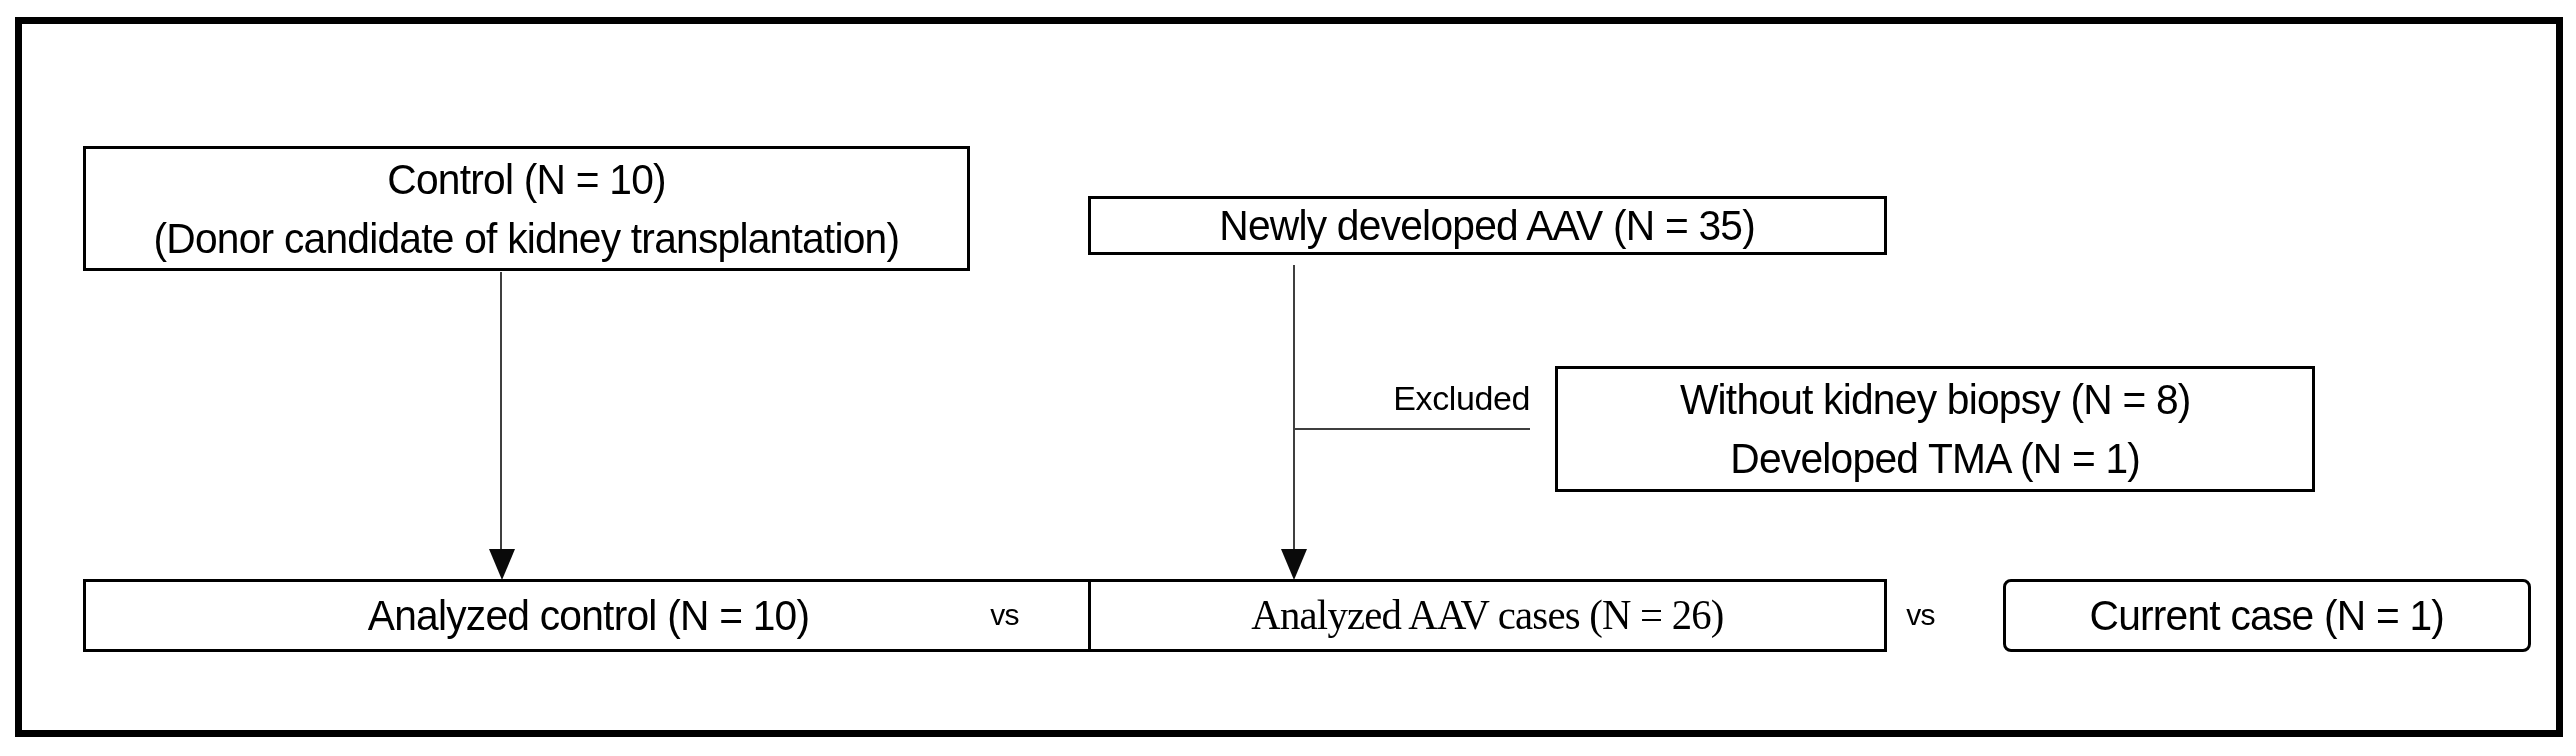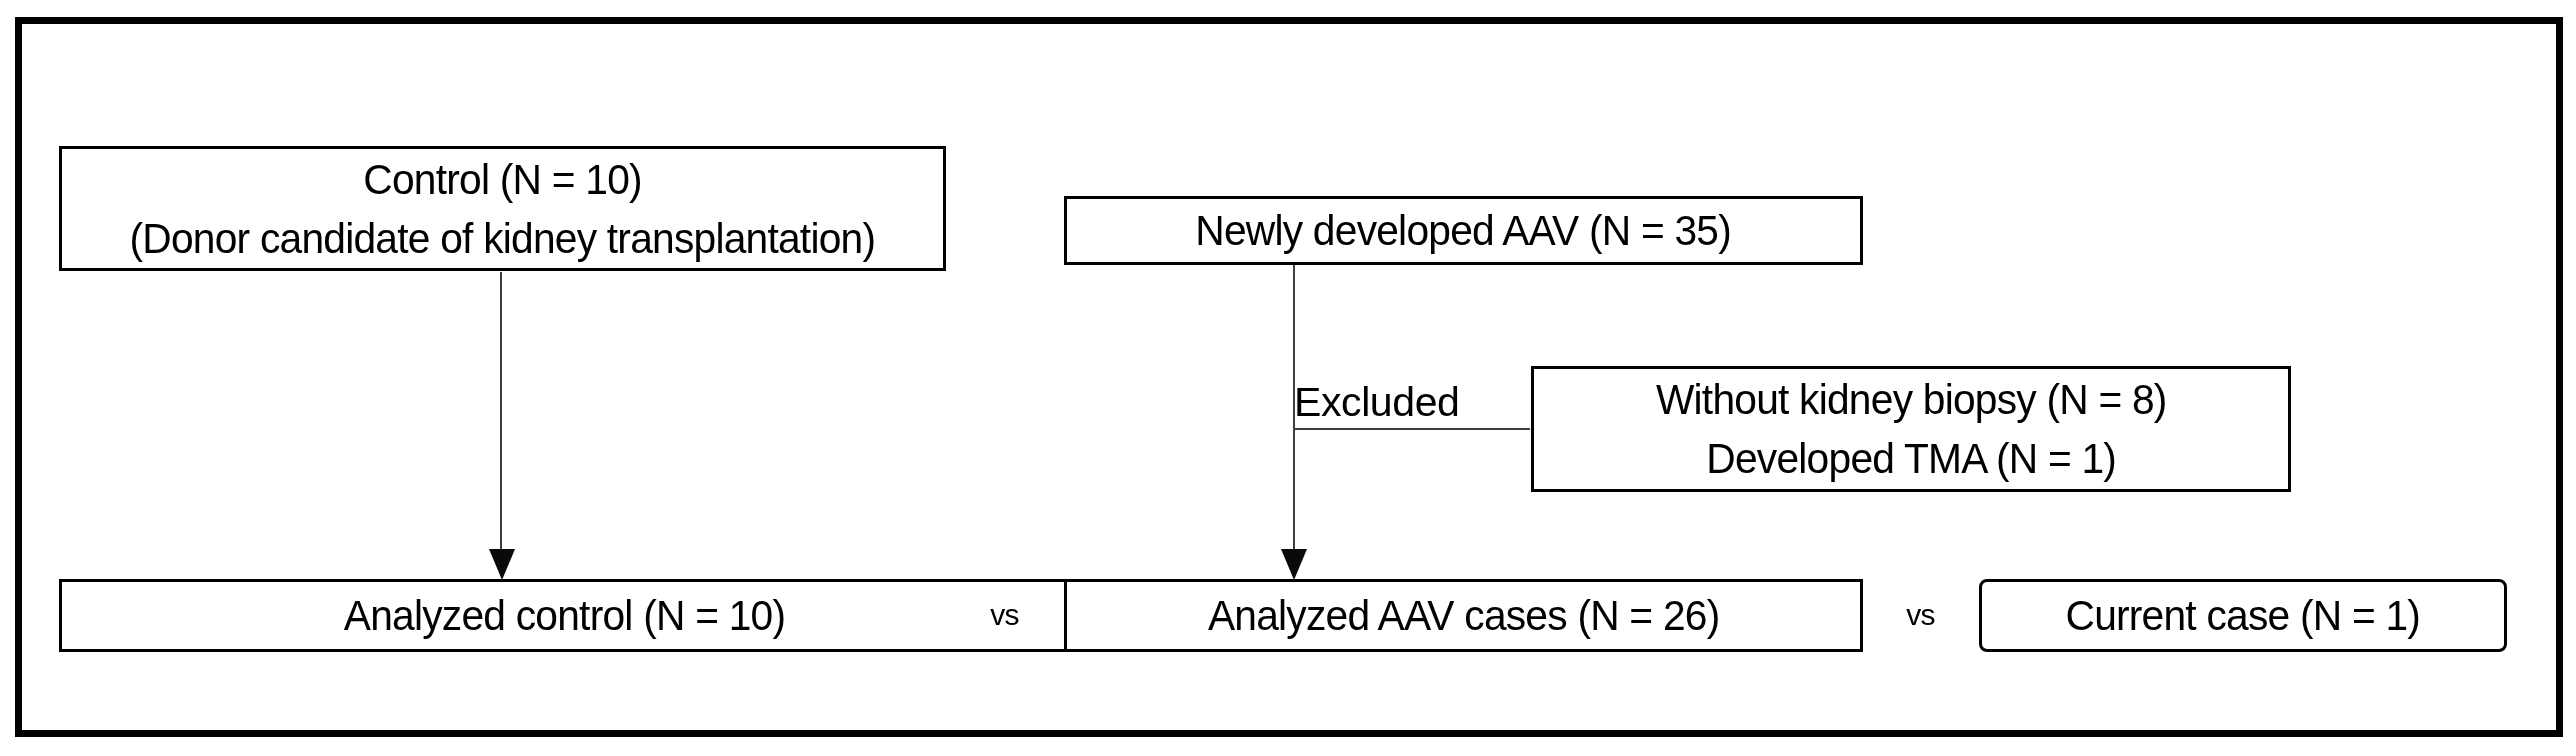--- a/index.html
+++ b/index.html
@@ -29,34 +29,35 @@
   .node {
     position: absolute;
     box-sizing: border-box;
     border: 3.1px solid var(--box-border, #000000);
     background: #ffffff;
     display: flex;
     flex-direction: column;
     align-items: center;
     justify-content: center;
     text-align: center;
+    margin-left: 24px;
   }
   .node .box-line {
     font-size: 42px;
     line-height: 59px;
     letter-spacing: -0.8px;
     white-space: nowrap;
     transform: scaleX(0.97);
     transform-origin: center;
   }
   .box-control          { left: 59px;   top: 146px; width: 887px; height: 125px; }
-  .box-newly            { left: 1064px; top: 196px; width: 799px; height: 69px;  }
+  .box-newly            { left: 1064px; top: 196px; width: 799px; height: 59px;  }
   .box-excluded         { left: 1531px; top: 366px; width: 760px;  height: 126px; }
   .box-analyzed-control { left: 59px;   top: 579px; width: 1012px; height: 73px;  }
-  .box-analyzed-aav     { left: 1064px; top: 579px; width: 799px; height: 73px;  }
+  .box-analyzed-aav     { left: 1064px; top: 579px; width: 799px; height: 73px; font-family: Liberation Serif, serif;  }
   .box-current          { left: 1979px; top: 579px; width: 528px;  height: 73px; border-radius: 8px;  }
 
   .vline {
     position: absolute;
     width: 2.3px;
     background: var(--line, #3f3f3f);
   }
   .vline-control { left: 500px;  top: 272px; height: 279px; }
   .vline-newly   { left: 1293px; top: 265px; height: 286px; }
   .hline {
@@ -75,22 +76,22 @@
     border-top: 31px solid var(--arrow, #0a0a0a);
   }
   .arrowhead-control { left: 489px;  top: 549px; }
   .arrowhead-newly   { left: 1281px; top: 549px; }
 
   .excluded-label {
     position: absolute;
     left: 1294px;
     top: 379px;
     width: 236px;
-    text-align: left;
-    font-size: 41px;
+    text-align: right;
+    font-size: 34px;
     letter-spacing: -0.4px;
     white-space: nowrap;
   }
   .vs-label {
     position: absolute;
     top: 588px;
     text-align: center;
     font-size: 30px;
     line-height: 54px;
     letter-spacing: -0.8px;

